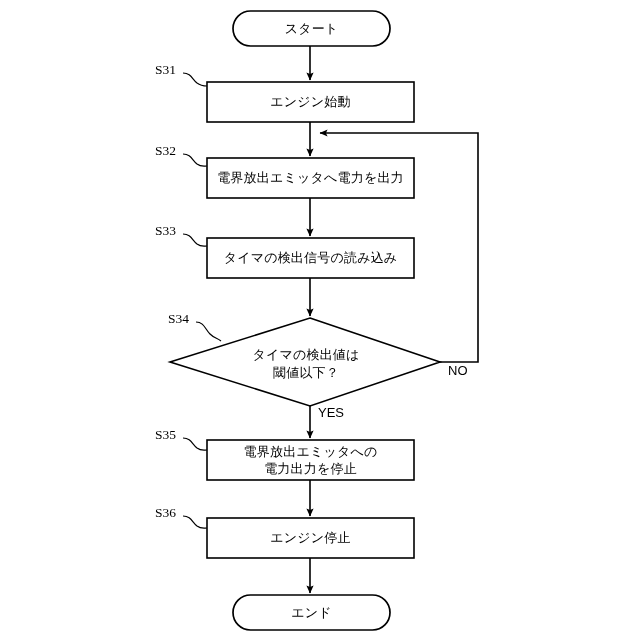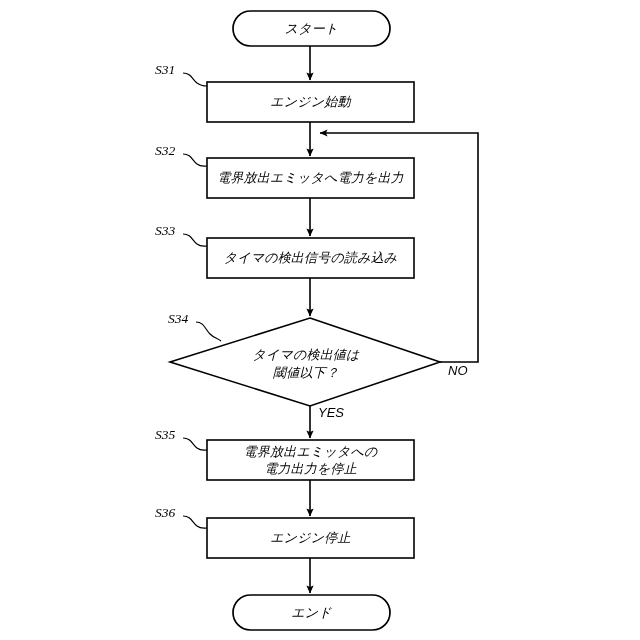--- a/index.html
+++ b/index.html
@@ -11,21 +11,20 @@
     width: 640px;
     height: 640px;
     font-family: "Liberation Sans", "DejaVu Sans", sans-serif;
     overflow: hidden;
   }
   #flowchart-root {
     position: relative;
     width: 640px;
     height: 640px;
     background: #ffffff;
-    font-style: italic;
   }
   svg.chart-canvas {
     display: block;
     width: 640px;
     height: 640px;
   }
   .node-shape {
     fill: #ffffff;
     stroke: #000000;
     stroke-width: 1.6;

